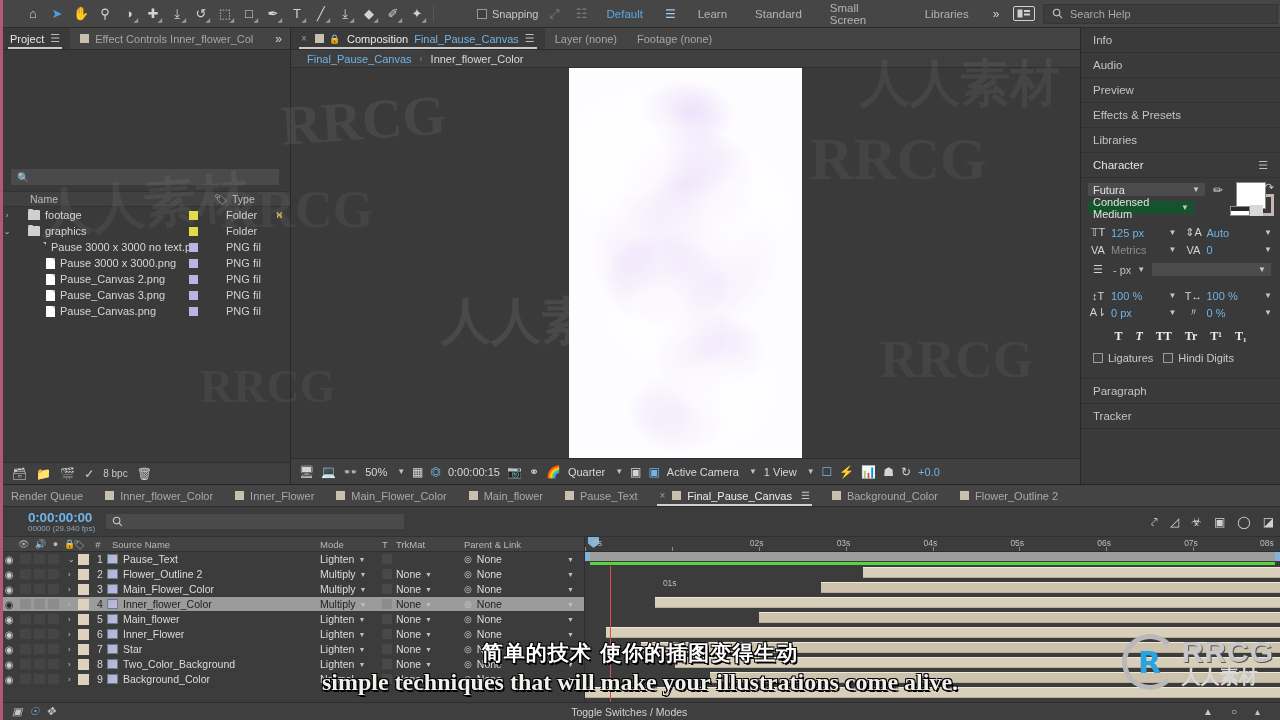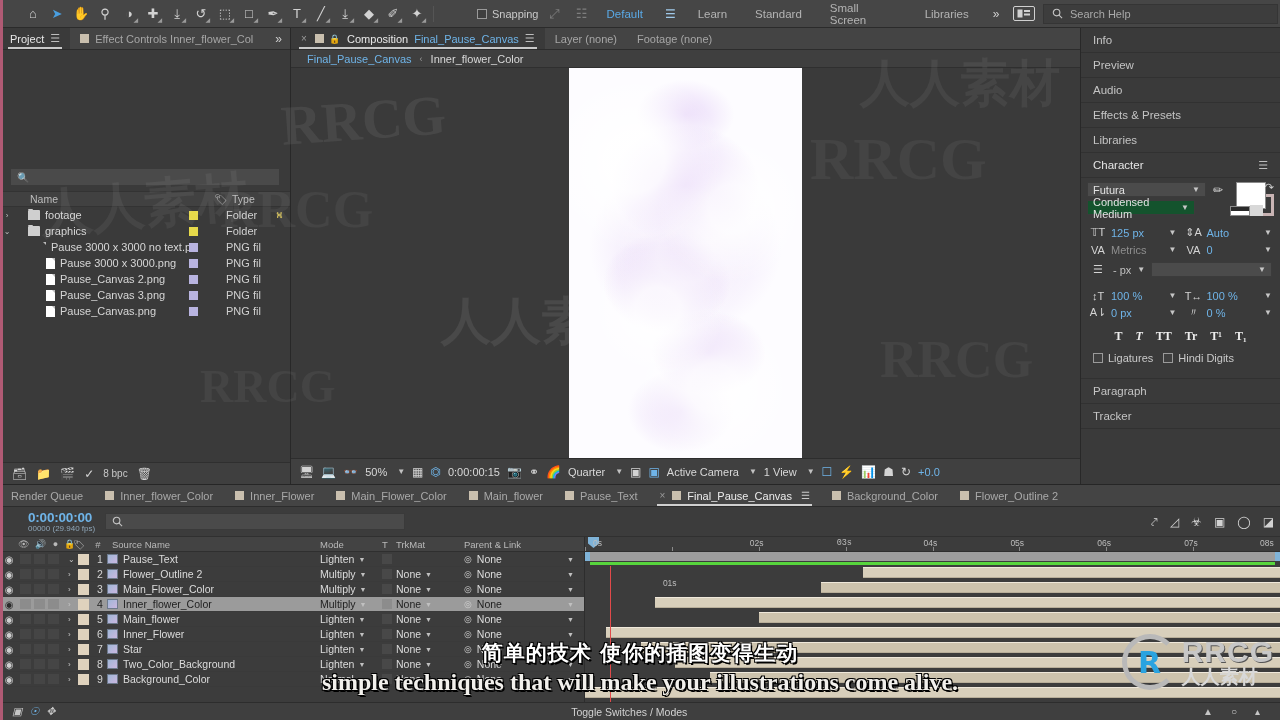--- a/index.html
+++ b/index.html
@@ -481,24 +481,24 @@
         <span class="cf-ico">↻</span>
         <span class="cf-val" style="color:#6fb4e8">+0.0</span>
       </div>
     </div>
 
     <div class="right">
       <div class="acc">
           <span>Info</span>
         </div>
       <div class="acc">
+          <span>Audio</span>
+        </div>
+      <div class="acc">
           <span>Preview</span>
-        </div>
-      <div class="acc">
-          <span>Audio</span>
         </div>
       <div class="acc">
           <span>Effects &amp; Presets</span>
         </div>
       <div class="acc">
           <span>Libraries</span>
         </div>
       <div class="acc">
         <span style="color:#e4e4e4">Character</span>
         <span class="ham">☰</span>
@@ -959,21 +959,21 @@
 
       <div class="tim-col">
         <div class="ruler" id="ruler">
           <div class="playhead-top" style="left:3px;"></div>
         <div class="tick" style="left: calc(0% + 8px);">0s</div>
             <div class="mk" style="left: calc(0%);"></div>
             <div class="tick" style="left: calc(12.5% - 9px); margin-top: 40px;">01s</div>
             <div class="mk" style="left: calc(12.5%);"></div>
             <div class="tick" style="left: calc(25% - 9px);">02s</div>
             <div class="mk" style="left: calc(25%);"></div>
-            <div class="tick" style="left: calc(37.5% - 9px); font-family: Liberation Mono, monospace;">03s</div>
+            <div class="tick" style="left: calc(37.5% - 9px);">03s</div>
             <div class="mk" style="left: calc(37.5%);"></div>
             <div class="tick" style="left: calc(50% - 9px);">04s</div>
             <div class="mk" style="left: calc(50%);"></div>
             <div class="tick" style="left: calc(62.5% - 9px);">05s</div>
             <div class="mk" style="left: calc(62.5%);"></div>
             <div class="tick" style="left: calc(75% - 9px);">06s</div>
             <div class="mk" style="left: calc(75%);"></div>
             <div class="tick" style="left: calc(87.5% - 9px);">07s</div>
             <div class="mk" style="left: calc(87.5%);"></div>
             <div class="tick" style="left: calc(100% - 20px);">08s</div>

